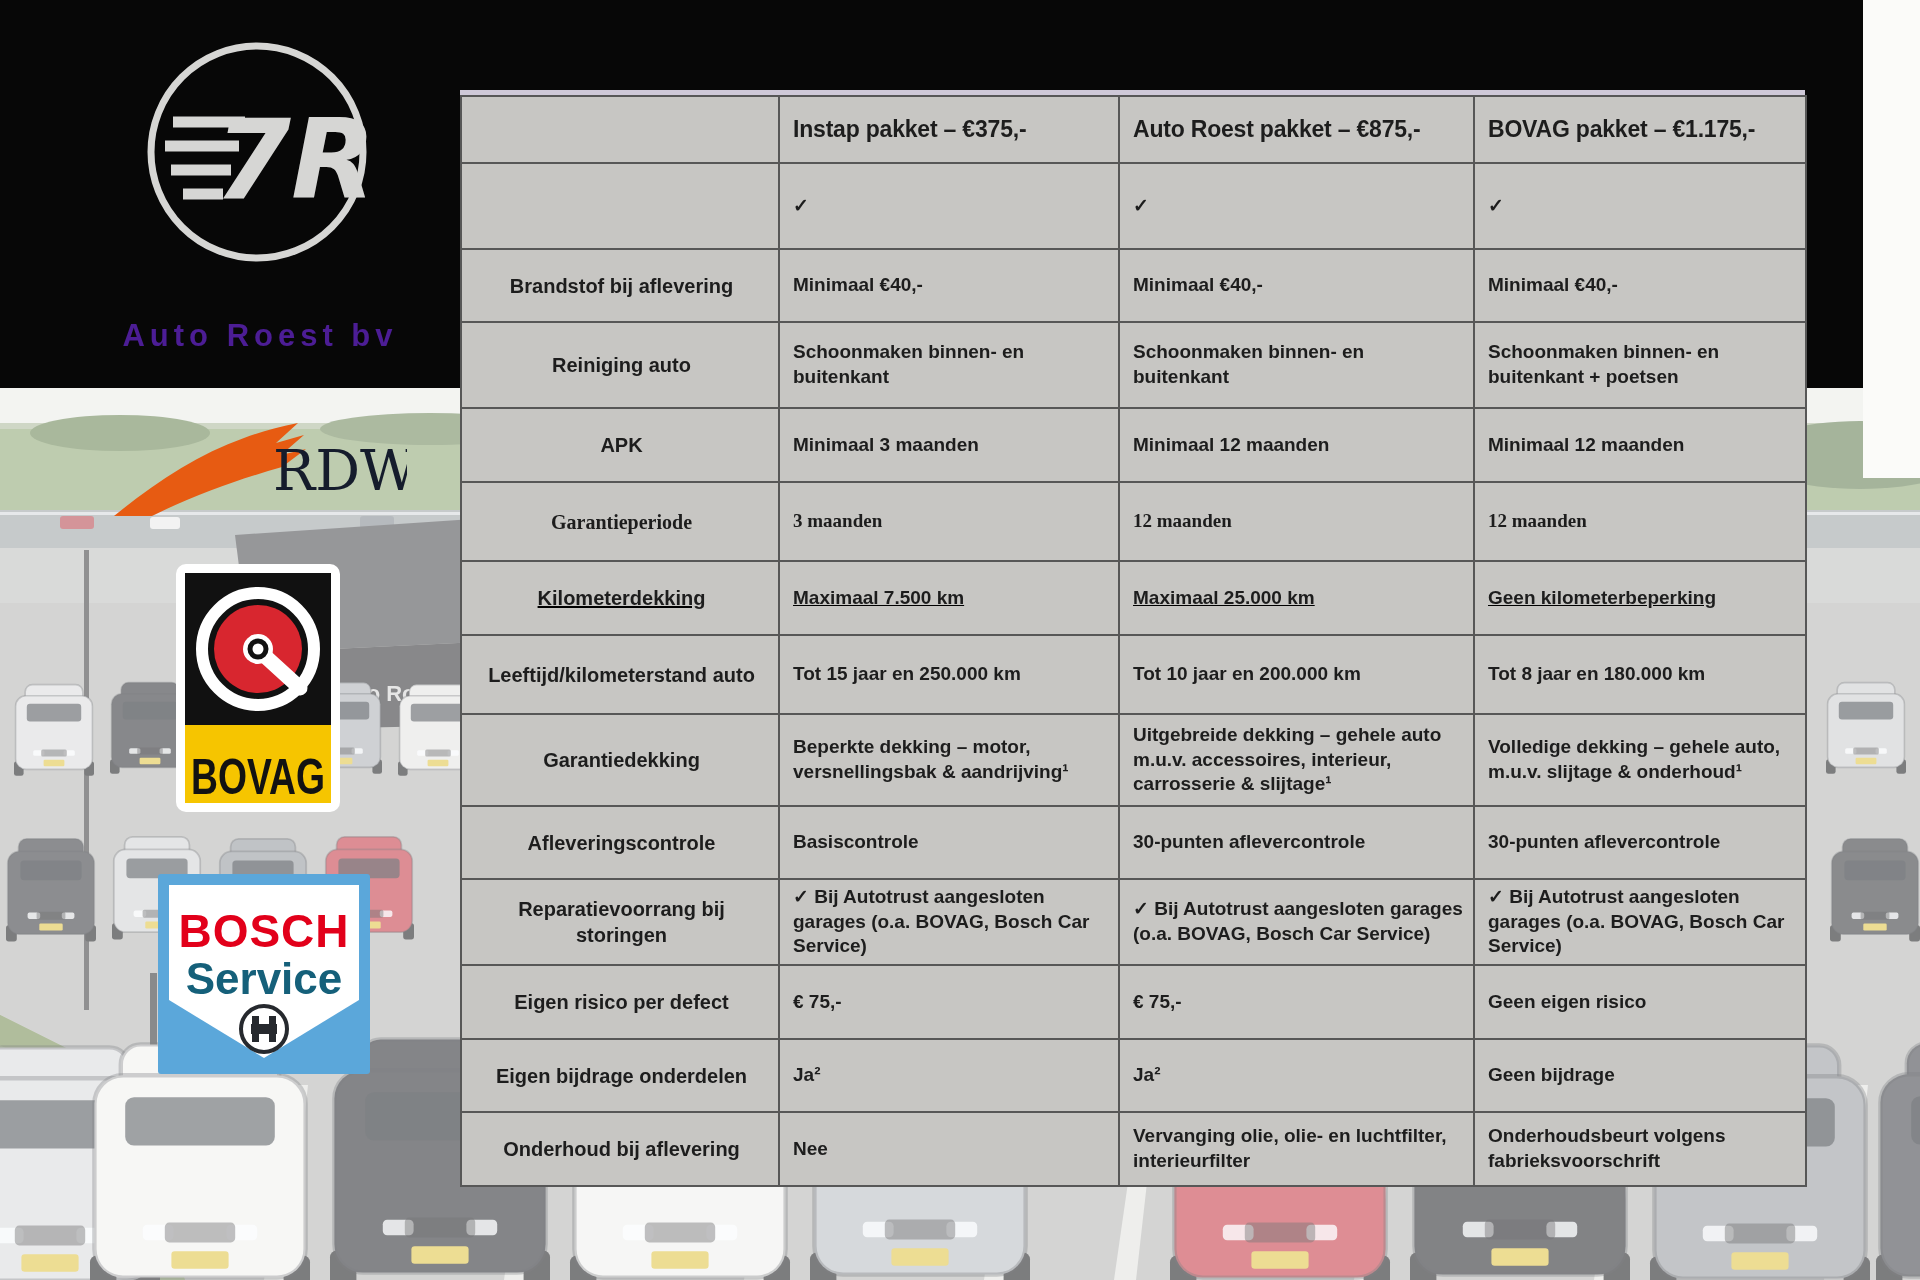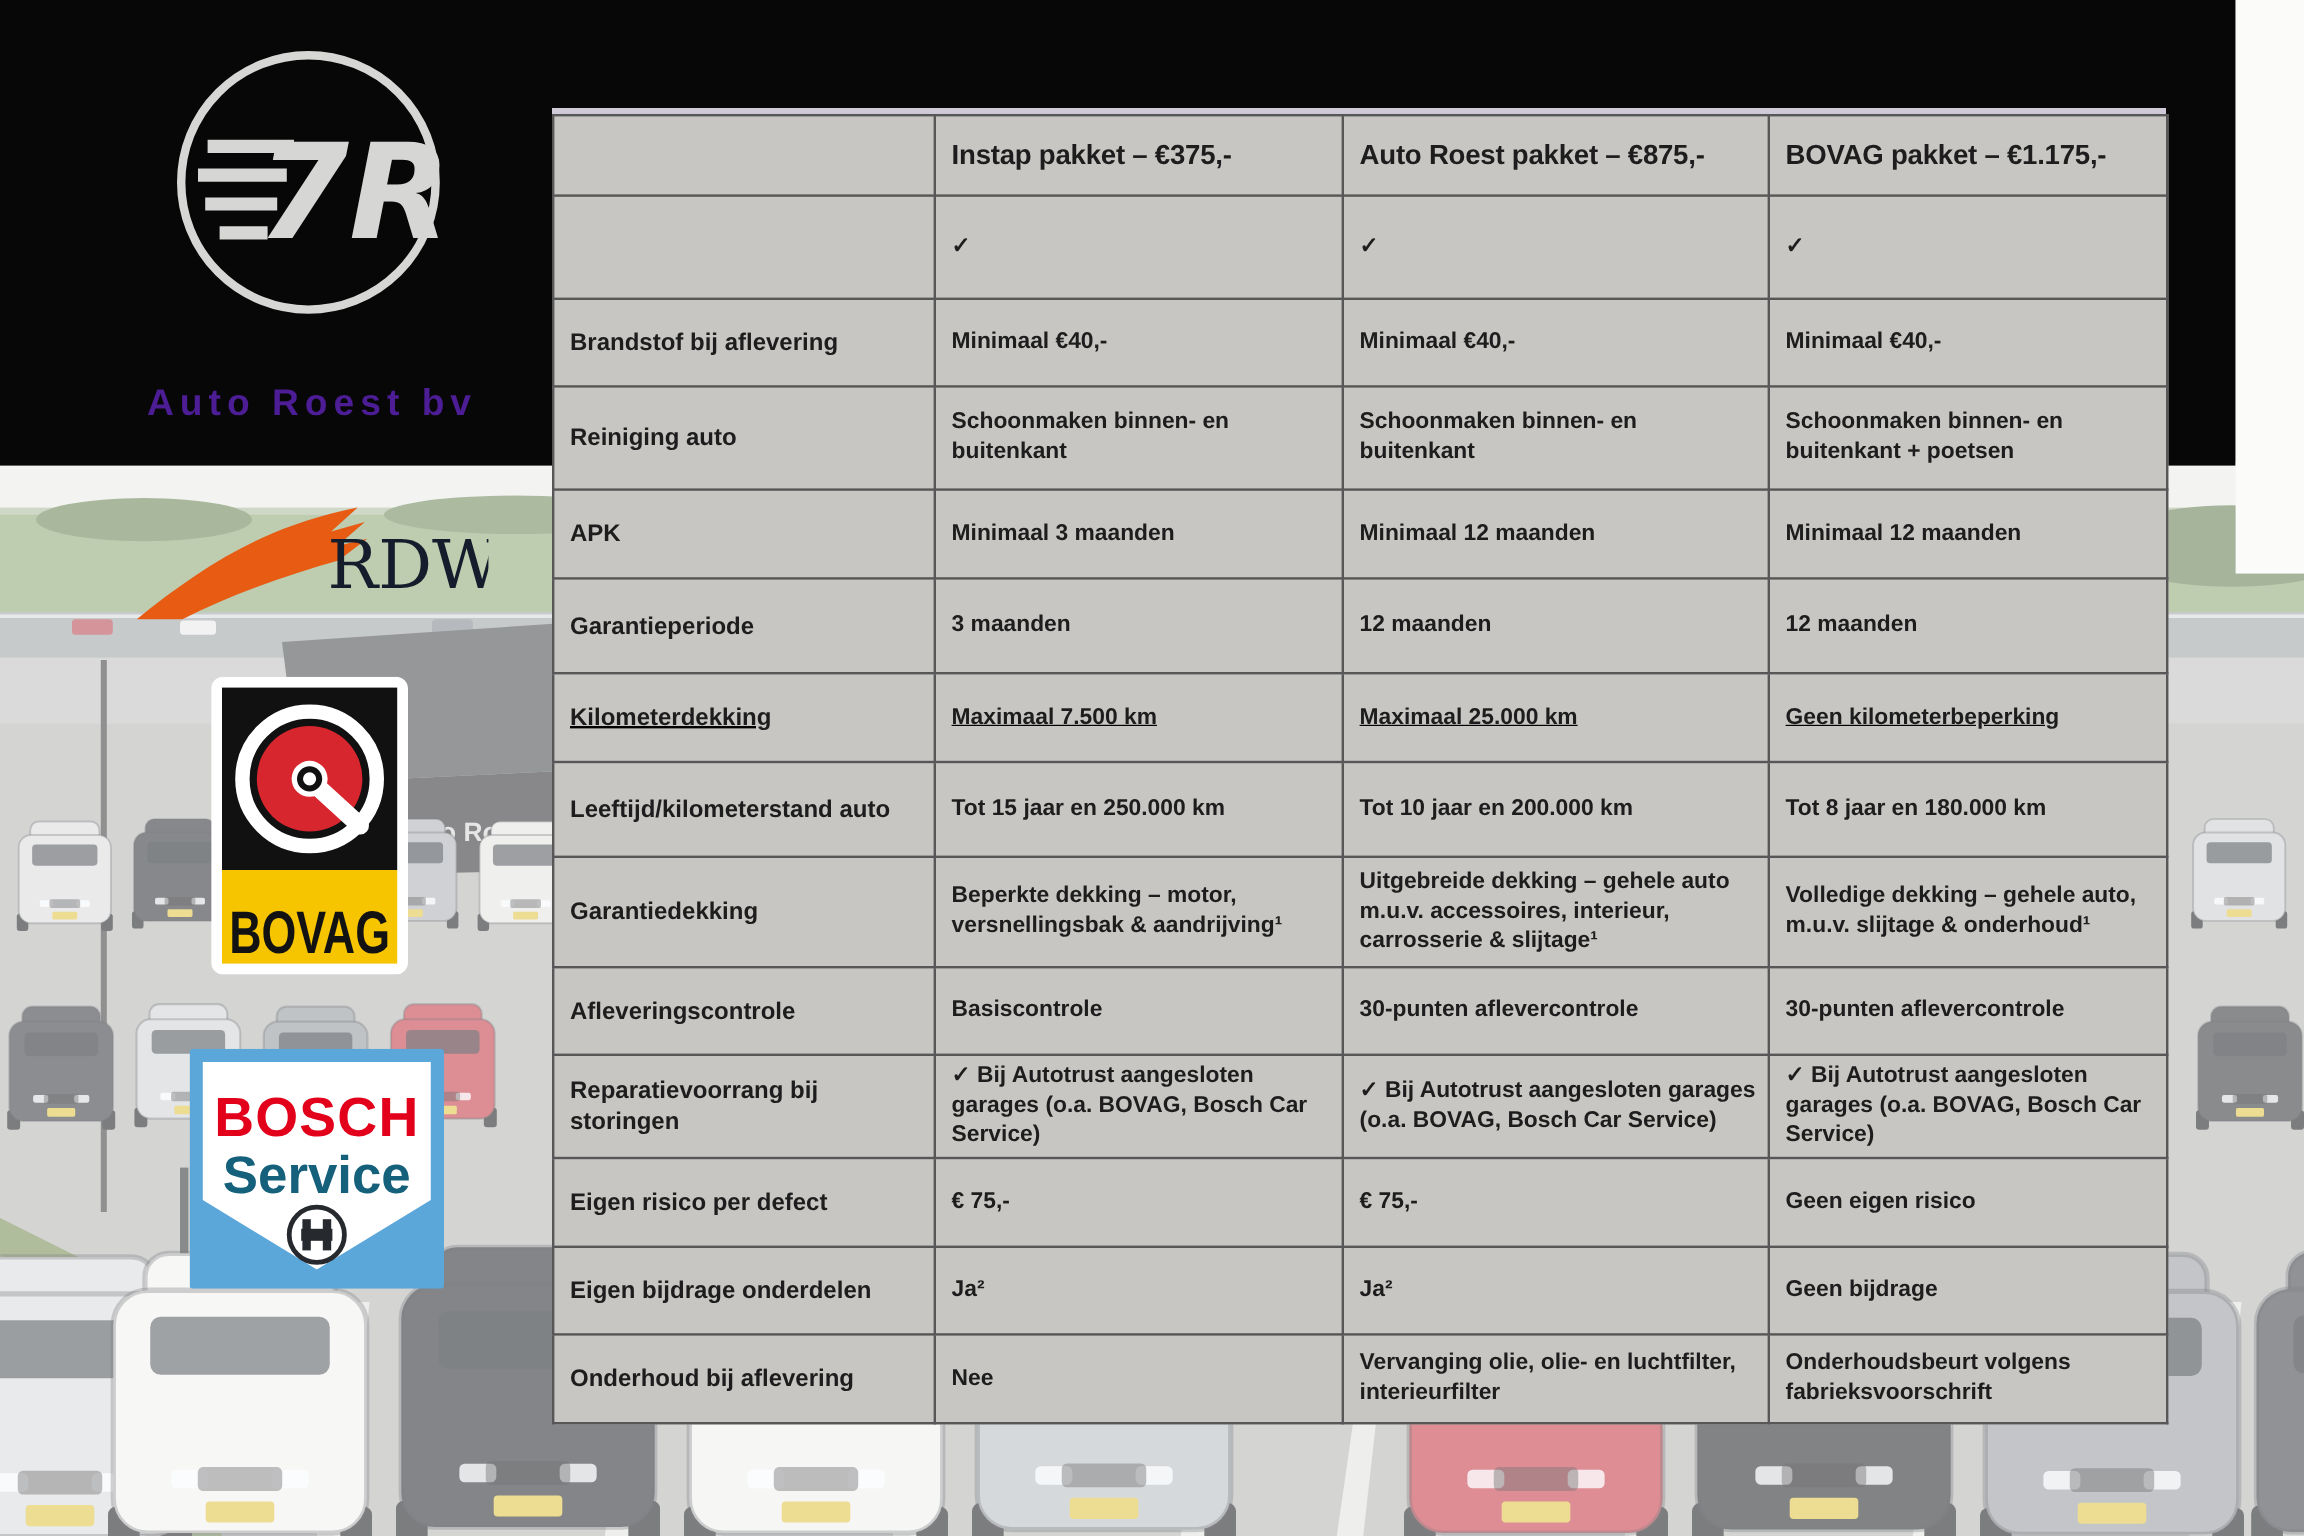--- a/index.html
+++ b/index.html
@@ -25,21 +25,21 @@
   
   .table-wrap{position:absolute;left:460px;top:90px;width:1345px;z-index:3;
               border-top:5px solid #cfc9d8;}
   table.pakket{border-collapse:collapse;width:100%;table-layout:fixed;background:#c7c6c3;}
   table.pakket th,table.pakket td{
       border:2px solid #575757;vertical-align:middle;
       padding:5px 10px 5px 13px;color:#1d1d1d;font-weight:700;
       overflow:hidden;}
   table.pakket th{font-size:23px;text-align:left;letter-spacing:-0.2px;}
   table.pakket td{font-size:19px;line-height:1.3;}
-  table.pakket td.lbl{font-size:20px;}
+  table.pakket td.lbl{font-size:20px;text-align:center;}
 </style>
 </head>
 <body>
 
 <div class="stage">
 
   <svg class="photo" viewBox="0 0 1920 895" preserveAspectRatio="none">
     <defs>
       <g id="car">
         <rect x="0" y="98" width="12" height="18" rx="3" fill="#17181a"></rect>
@@ -204,21 +204,21 @@
             <td>Schoonmaken binnen- en buitenkant</td>
             <td>Schoonmaken binnen- en buitenkant</td>
             <td>Schoonmaken binnen- en buitenkant + poetsen</td>
           </tr>
           <tr style="height: 74px;">
             <td class="lbl">APK</td>
             <td>Minimaal 3 maanden</td>
             <td>Minimaal 12 maanden</td>
             <td>Minimaal 12 maanden</td>
           </tr>
-          <tr style="height: 79px;">
+          <tr style="height: 79px; font-family: Liberation Serif, serif;">
             <td class="lbl">Garantieperiode</td>
             <td>3 maanden</td>
             <td>12 maanden</td>
             <td>12 maanden</td>
           </tr>
           <tr style="height: 74px; text-decoration: underline;">
             <td class="lbl">Kilometerdekking</td>
             <td>Maximaal 7.500 km</td>
             <td>Maximaal 25.000 km</td>
             <td>Geen kilometerbeperking</td>

